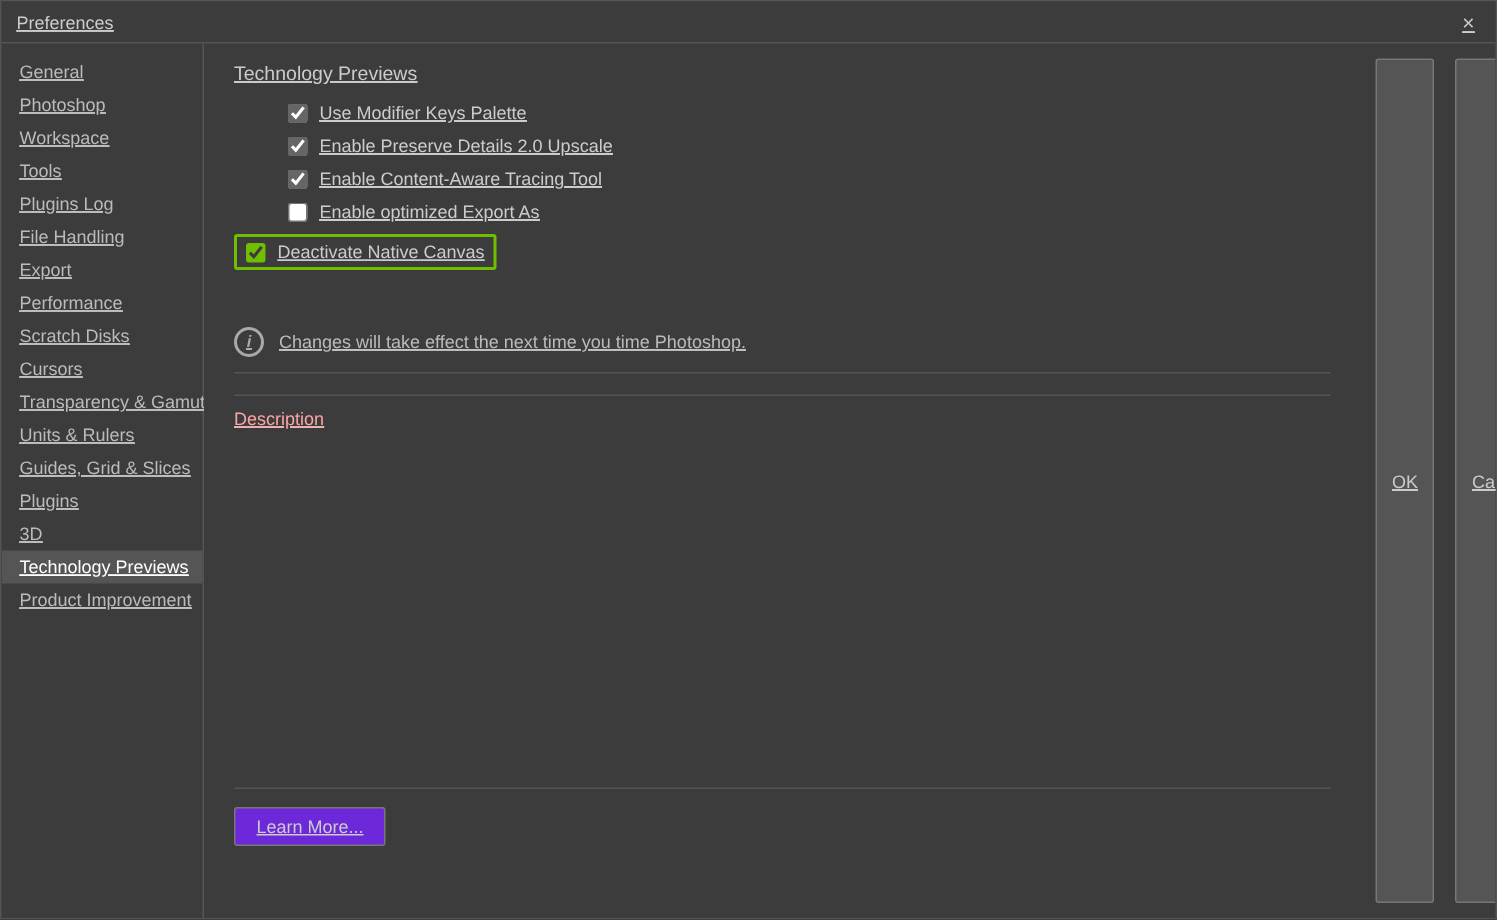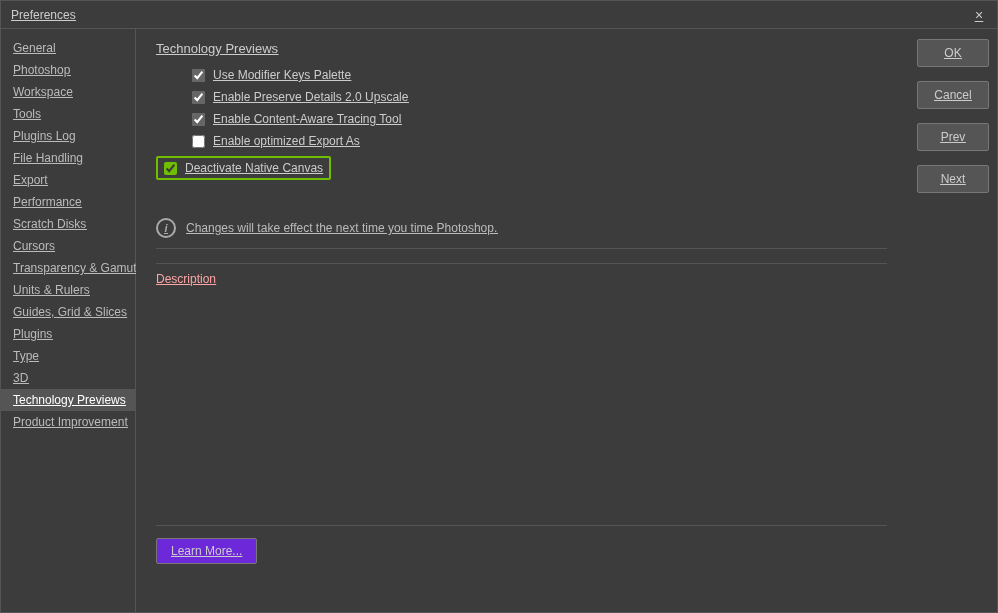--- a/index.html
+++ b/index.html
@@ -199,21 +199,20 @@
       cursor: pointer;
       font-size: 12px;
       border-radius: 2px;
     }
 
     
     .right-buttons {
       width: 90px;
       padding: 10px 10px;
       display: flex;
-      flex-direction: column;
       gap: 14px;
       flex-shrink: 0;
     }
 
     .action-btn {
       background: #555;
       border: 1px solid #777;
       color: #ccc;
       padding: 6px 10px;
       cursor: pointer;
@@ -250,21 +249,20 @@
         <div class="sidebar-item">Plugins Log</div>
         <div class="sidebar-item">File Handling</div>
         <div class="sidebar-item">Export</div>
         <div class="sidebar-item">Performance</div>
         <div class="sidebar-item">Scratch Disks</div>
         <div class="sidebar-item">Cursors</div>
         <div class="sidebar-item">Transparency &amp; Gamut</div>
         <div class="sidebar-item">Units &amp; Rulers</div>
         <div class="sidebar-item">Guides, Grid &amp; Slices</div>
         <div class="sidebar-item">Plugins</div>
-        <div class="sidebar-item">Type</div>
         <div class="sidebar-item">3D</div>
         <div class="sidebar-item active">Technology Previews</div>
         <div class="sidebar-item">Product Improvement</div>
       </div>
 
     <div class="content-with-buttons">
       <div class="content">
         <div class="content-inner">
           <div class="section-title">Technology Previews</div>
 

